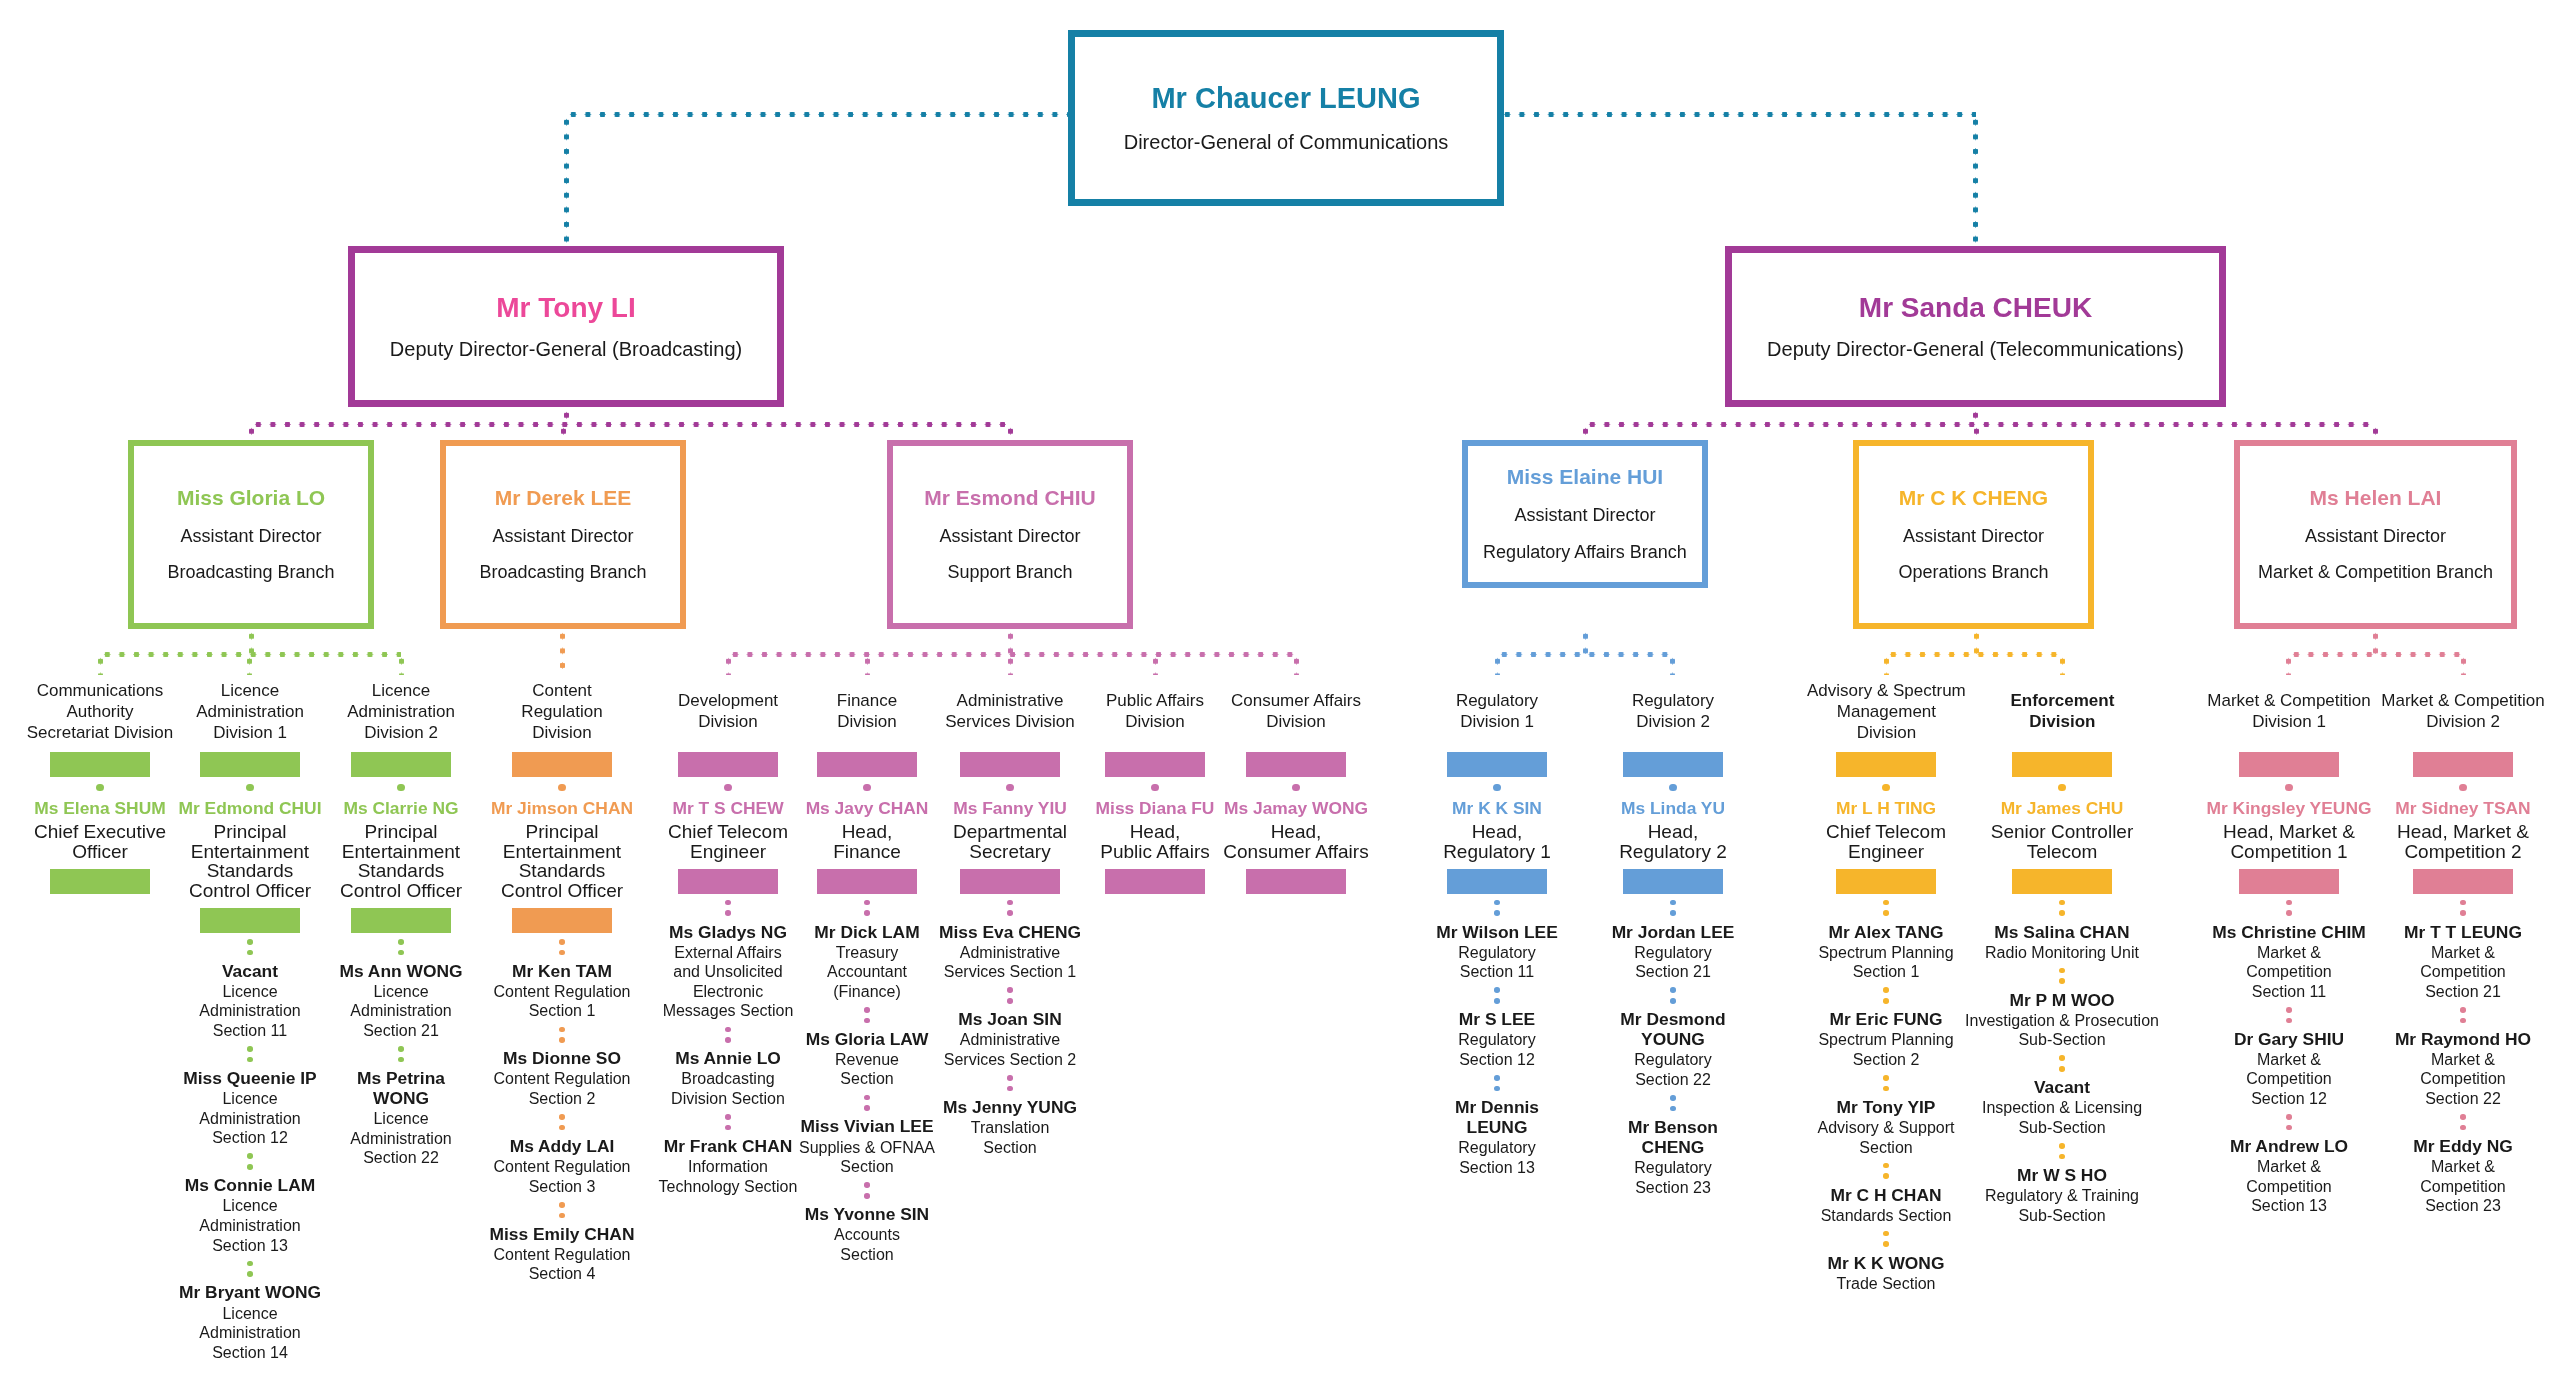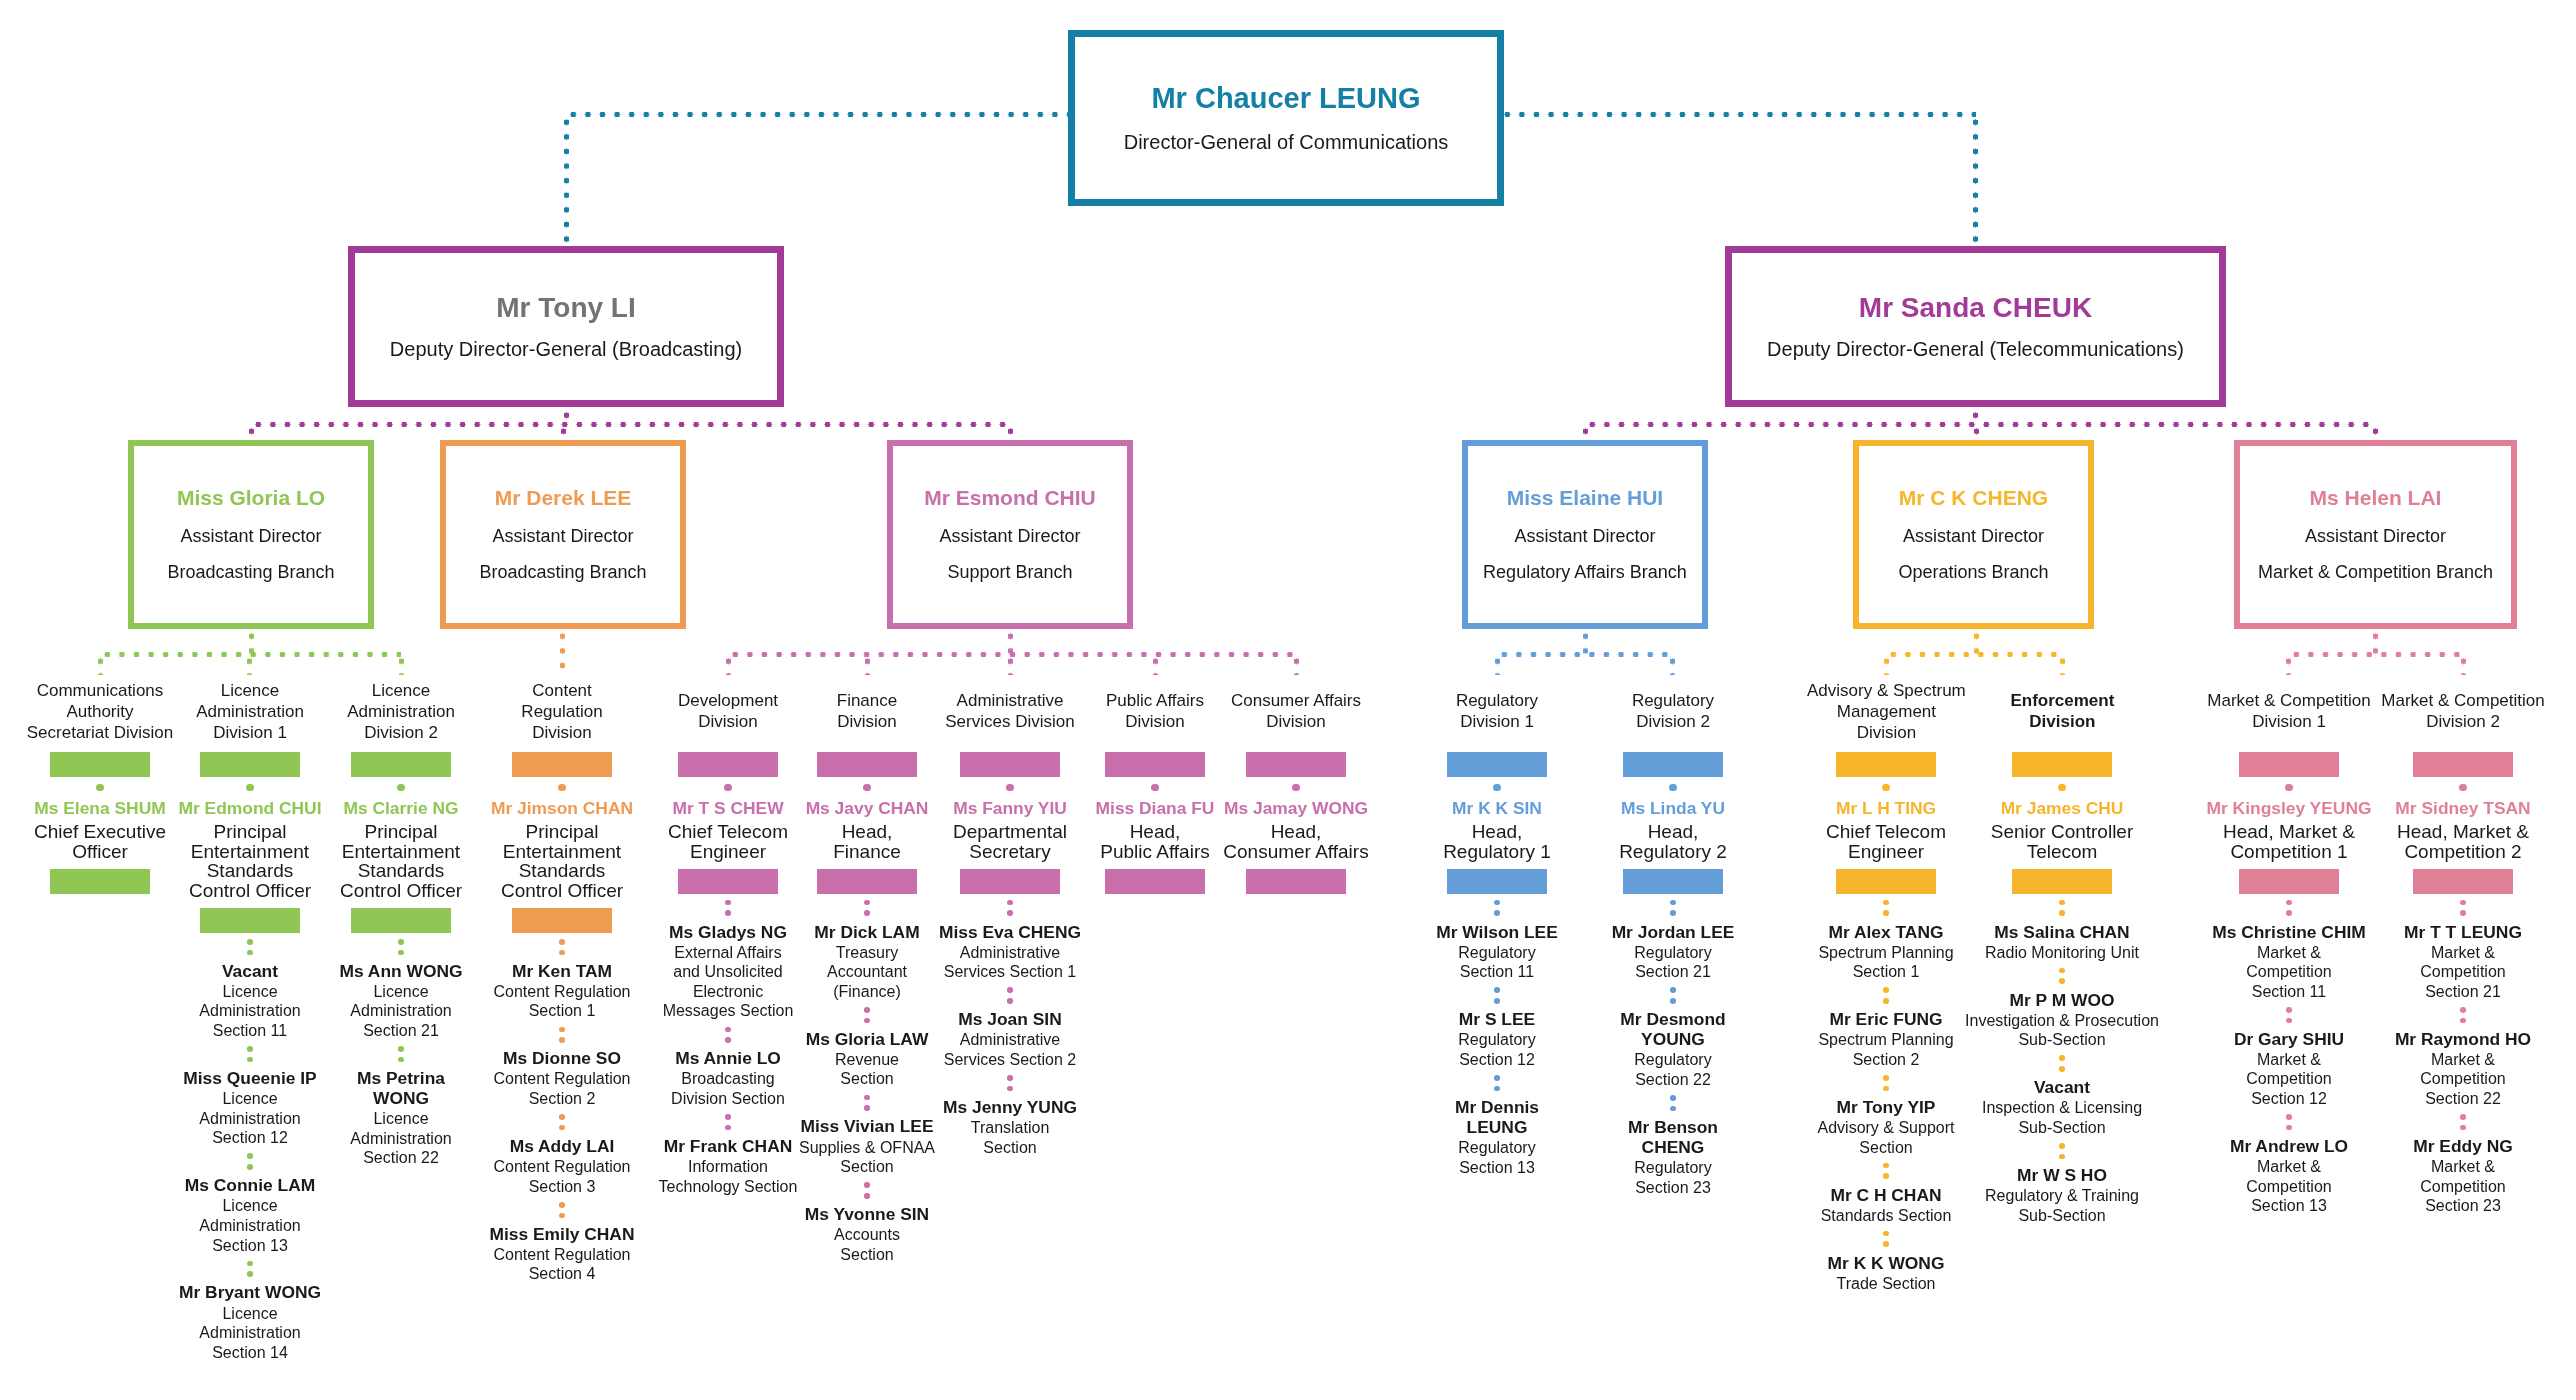--- a/index.html
+++ b/index.html
@@ -69,21 +69,21 @@
     <div class="vdots" style="left: 2059px; top: 654px; width: 7.3px; height: 21px; background-image: radial-gradient(circle, rgb(246, 181, 43) 2.8px, transparent 3.1px); background-size: 7.3px 14.6px; background-position: center 0px;"></div>
     <div class="vdots" style="left: 2372px; top: 629px; width: 7.3px; height: 25px; background-image: radial-gradient(circle, rgb(224, 127, 149) 2.8px, transparent 3.1px); background-size: 7.3px 14.6px; background-position: center 0px;"></div>
     <div class="hdots" style="left: 2289px; top: 651px; width: 174px; height: 7.3px; background-image: radial-gradient(circle, rgb(224, 127, 149) 2.8px, transparent 3.1px); background-size: 14.6px 7.3px; background-position: 0px center;"></div>
     <div class="vdots" style="left: 2285px; top: 654px; width: 7.3px; height: 21px; background-image: radial-gradient(circle, rgb(224, 127, 149) 2.8px, transparent 3.1px); background-size: 7.3px 14.6px; background-position: center 0px;"></div>
     <div class="vdots" style="left: 2460px; top: 654px; width: 7.3px; height: 21px; background-image: radial-gradient(circle, rgb(224, 127, 149) 2.8px, transparent 3.1px); background-size: 7.3px 14.6px; background-position: center 0px;"></div>
     <div class="orgbox" style="left: 1068px; top: 30px; width: 436px; height: 176px; border: 7.3px solid rgb(21, 128, 166);">
       <div class="bname root-name" style="color: rgb(21, 128, 166);">Mr Chaucer LEUNG</div>
       <div class="root-title">Director-General of Communications</div>
     </div>
     <div class="orgbox" style="left: 348px; top: 246px; width: 436px; height: 161px; border: 7.3px solid rgb(162, 58, 151);">
-      <div class="bname dep-name" style="color: #737373;">Mr Tony LI</div>
+      <div class="bname dep-name" style="color: #ec4899;">Mr Tony LI</div>
       <div class="dep-title">Deputy Director-General (Broadcasting)</div>
     </div>
     <div class="orgbox" style="left: 1725px; top: 246px; width: 501px; height: 161px; border: 7.3px solid rgb(162, 58, 151);">
       <div class="bname dep-name" style="color: rgb(162, 58, 151);">Mr Sanda CHEUK</div>
       <div class="dep-title">Deputy Director-General (Telecommunications)</div>
     </div>
     <div class="orgbox" style="left: 128px; top: 440px; width: 246px; height: 189px; border: 6.2px solid rgb(143, 198, 84);">
       <div class="asst-name" style="color: rgb(143, 198, 84);">Miss Gloria LO</div>
       <div class="asst-line">Assistant Director</div>
       <div class="asst-line">Broadcasting Branch</div>
@@ -91,21 +91,21 @@
     <div class="orgbox" style="left: 440px; top: 440px; width: 246px; height: 189px; border: 6.2px solid rgb(240, 155, 82);">
       <div class="asst-name" style="color: rgb(240, 155, 82);">Mr Derek LEE</div>
       <div class="asst-line">Assistant Director</div>
       <div class="asst-line">Broadcasting Branch</div>
     </div>
     <div class="orgbox" style="left: 887px; top: 440px; width: 246px; height: 189px; border: 6.2px solid rgb(200, 111, 172);">
       <div class="asst-name" style="color: rgb(200, 111, 172);">Mr Esmond CHIU</div>
       <div class="asst-line">Assistant Director</div>
       <div class="asst-line">Support Branch</div>
     </div>
-    <div class="orgbox" style="left: 1462px; top: 440px; width: 246px; height: 189px; border: 6.2px solid rgb(100, 158, 216);">
+    <div class="orgbox" style="left: 1462px; top: 440px; width: 246px; height: 148px; border: 6.2px solid rgb(100, 158, 216);">
       <div class="asst-name" style="color: rgb(100, 158, 216);">Miss Elaine HUI</div>
       <div class="asst-line">Assistant Director</div>
       <div class="asst-line">Regulatory Affairs Branch</div>
     </div>
     <div class="orgbox" style="left: 1853px; top: 440px; width: 241px; height: 189px; border: 6.2px solid rgb(246, 181, 43);">
       <div class="asst-name" style="color: rgb(246, 181, 43);">Mr C K CHENG</div>
       <div class="asst-line">Assistant Director</div>
       <div class="asst-line">Operations Branch</div>
     </div>
     <div class="orgbox" style="left: 2234px; top: 440px; width: 283px; height: 189px; border: 6.2px solid rgb(224, 127, 149);">

